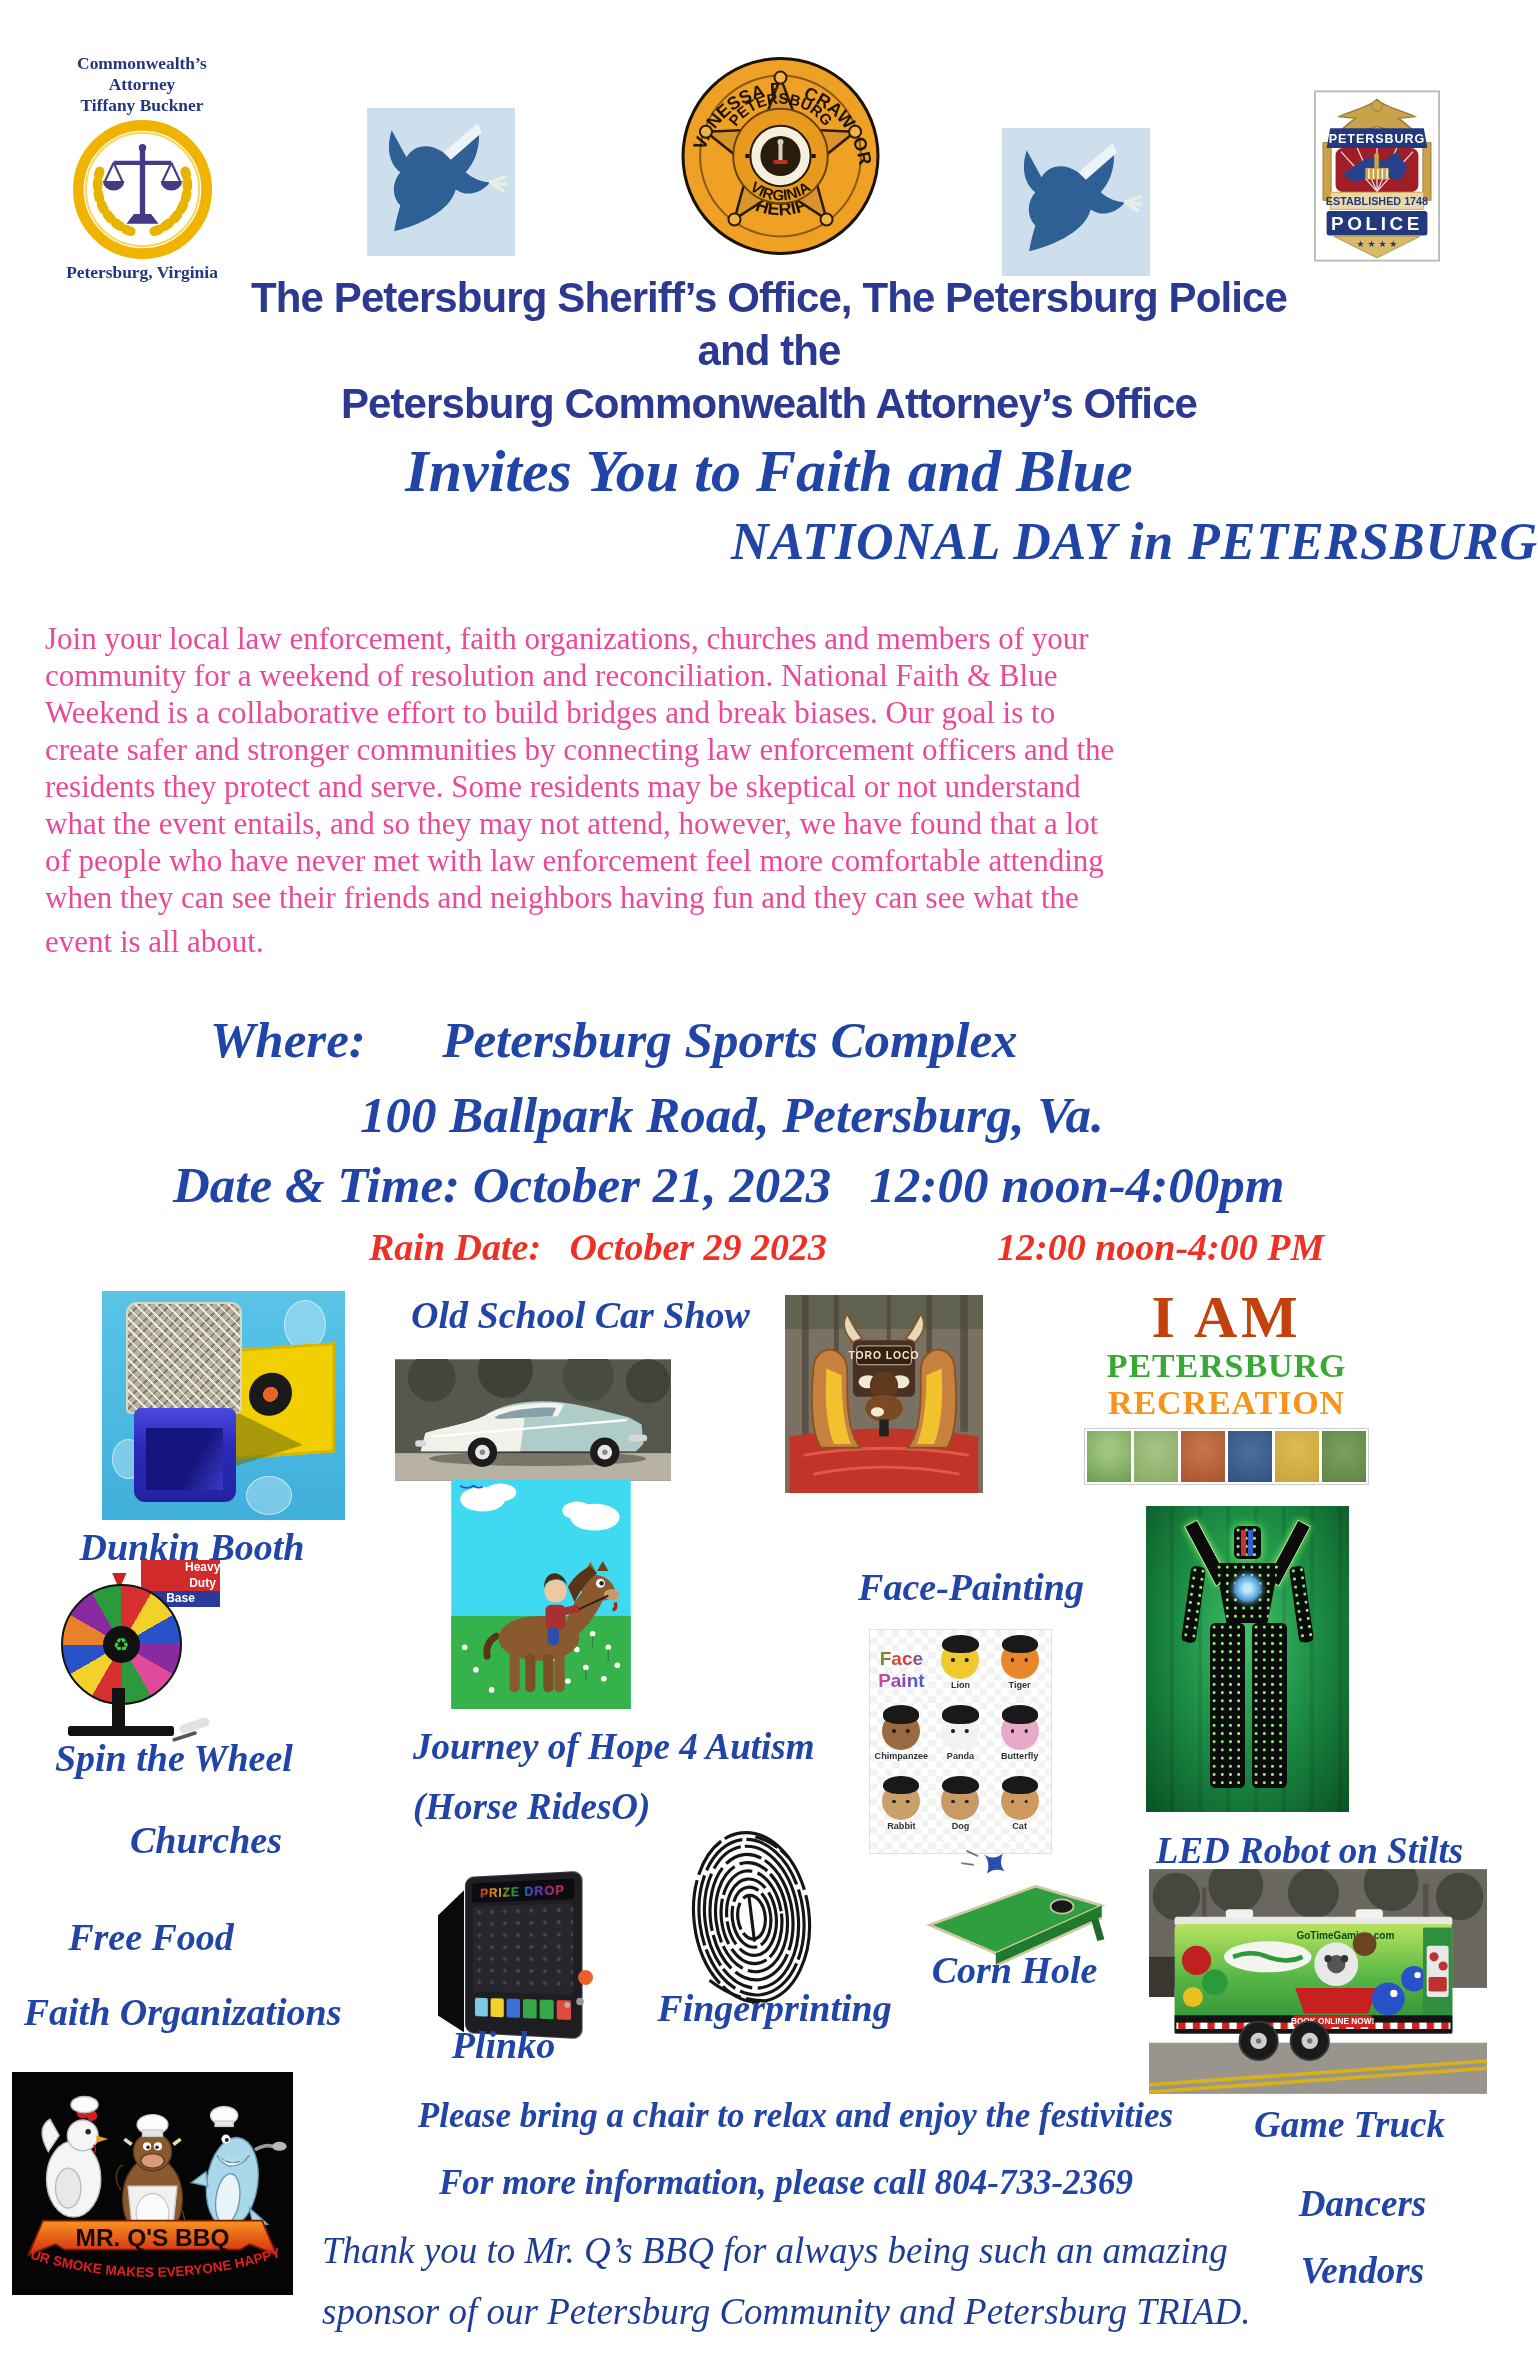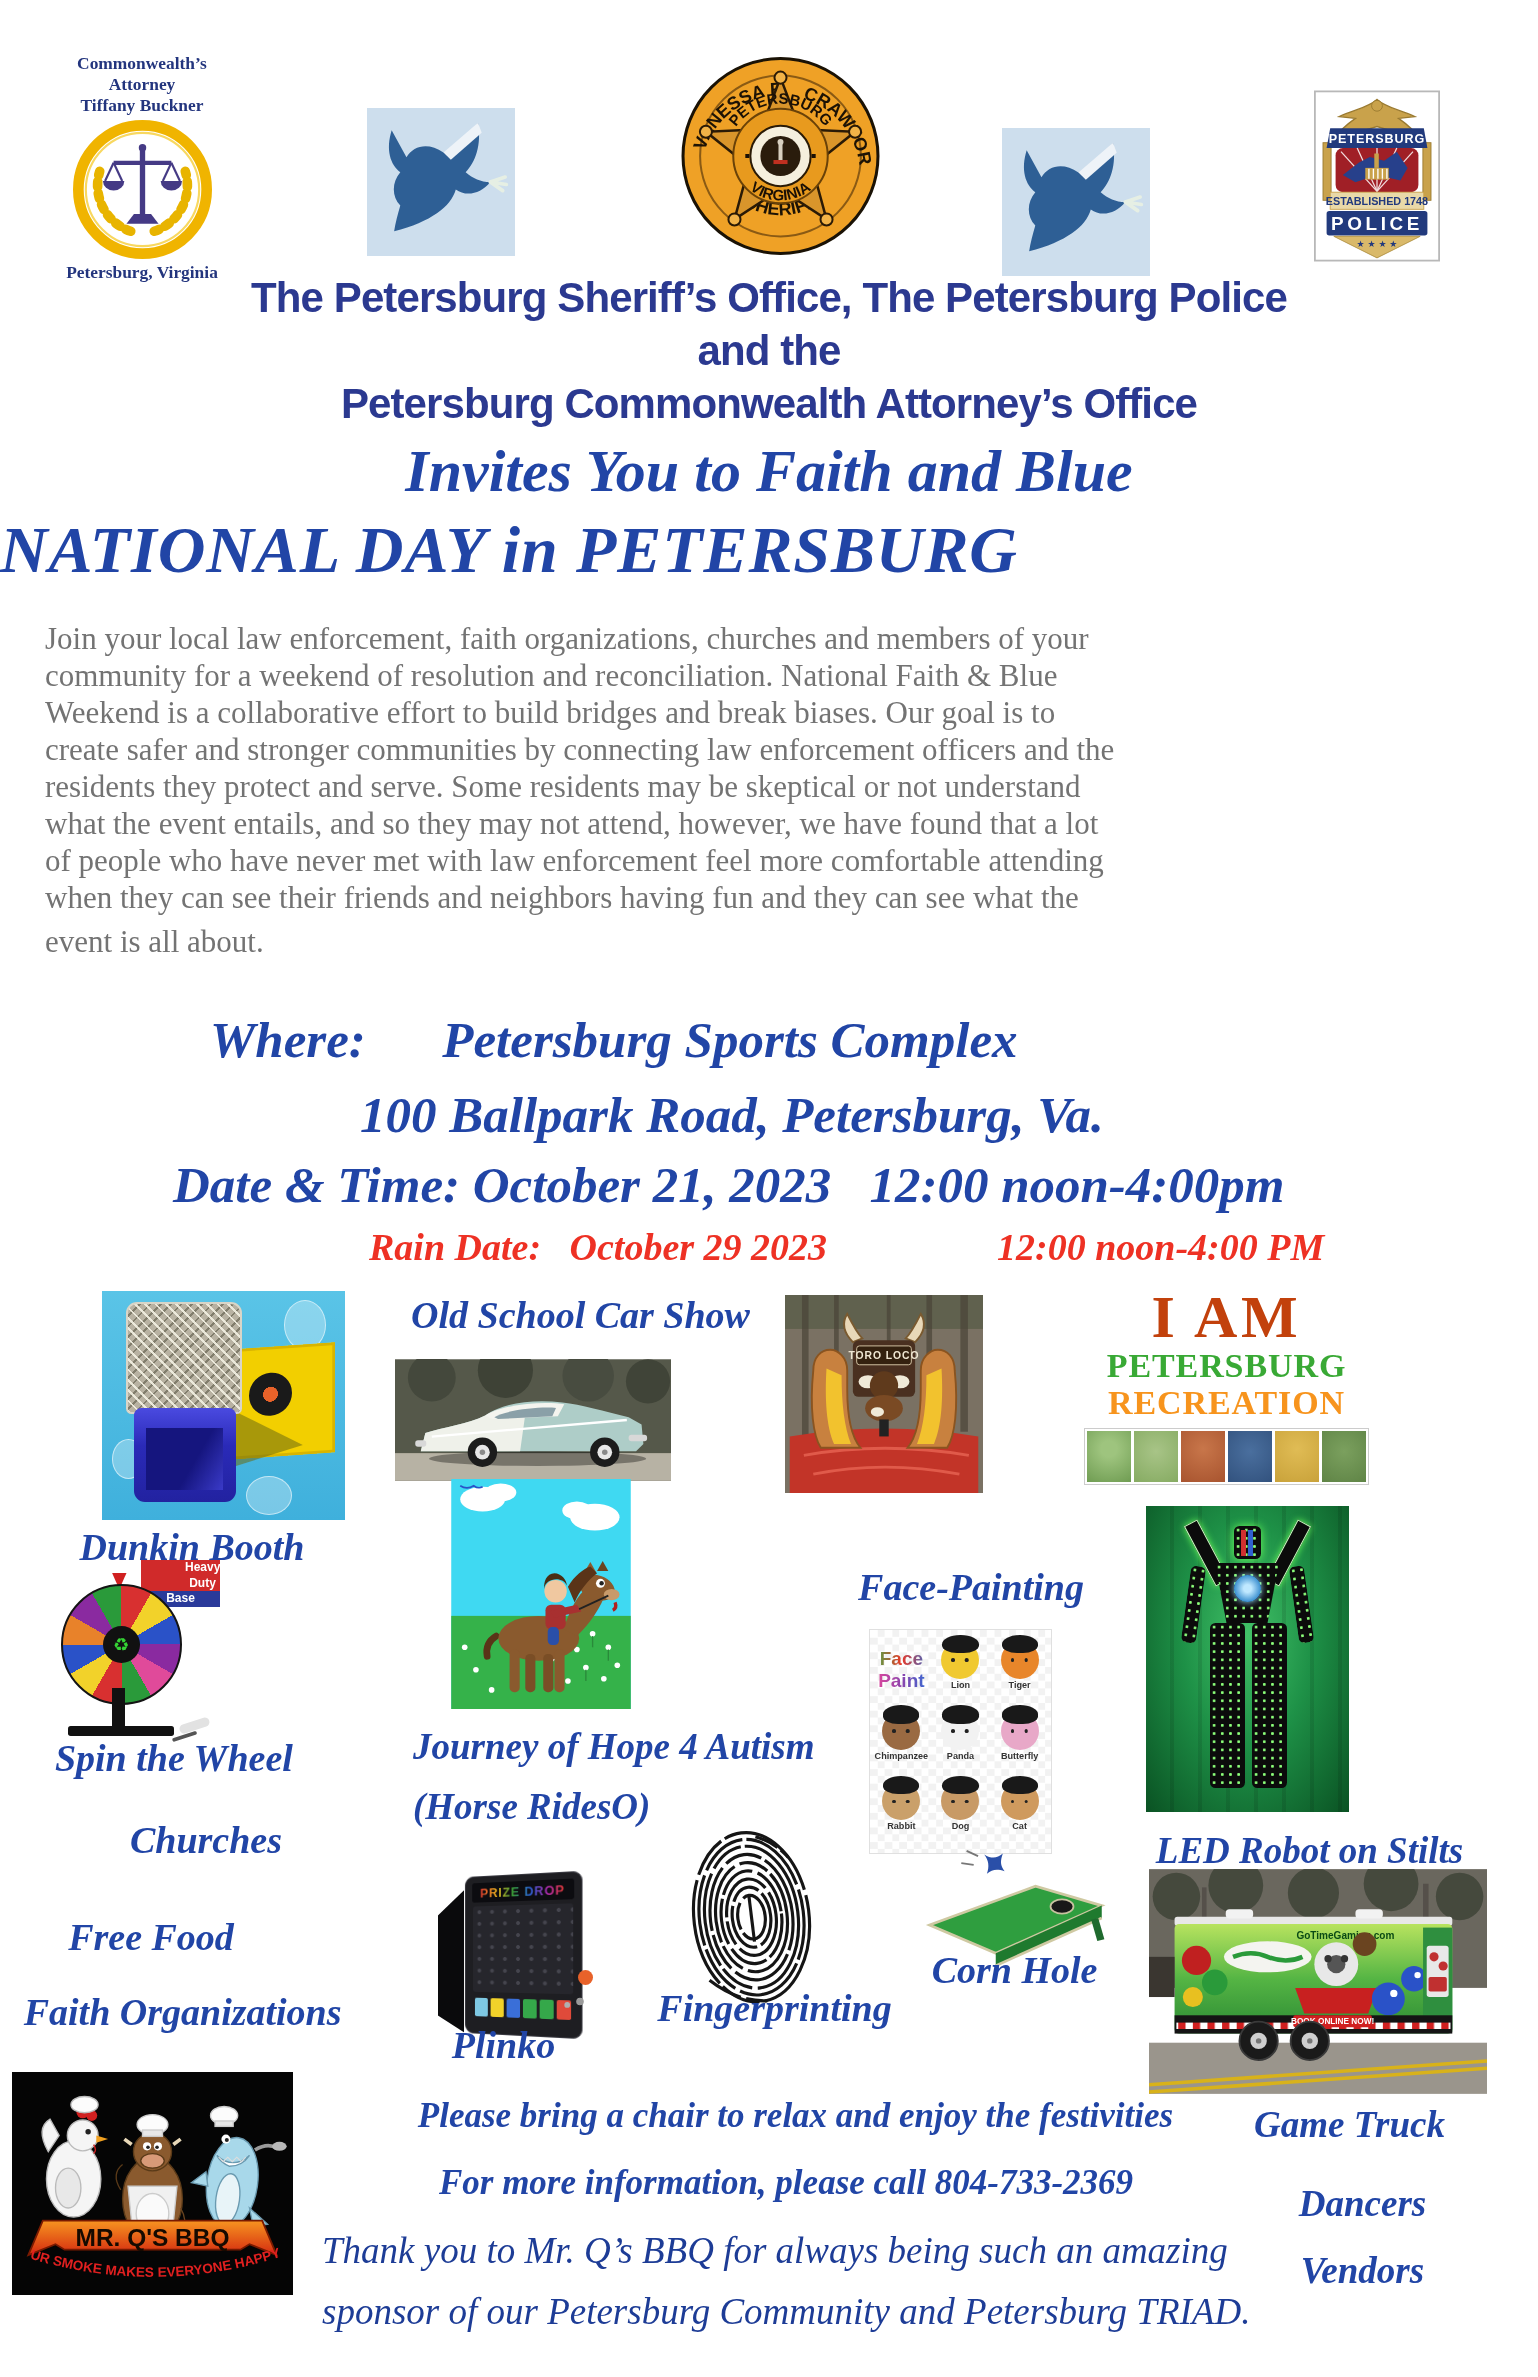--- a/index.html
+++ b/index.html
@@ -7,22 +7,22 @@
          font-family:"Liberation Sans",sans-serif;}
   .abs{position:absolute;}
 
   
   .seal-title{font-family:"Liberation Serif",serif;font-weight:bold;color:#23357e;
               font-size:17.4px;line-height:21px;text-align:center;}
   .heading{width:100%;text-align:center;color:#2b3990;font-weight:bold;
            font-size:42px;line-height:53px;letter-spacing:-0.9px;}
   .script{font-family:"Liberation Serif",serif;font-style:italic;font-weight:bold;color:#2145a6;}
   .invite1{width:100%;text-align:center;font-size:60px;}
-  .invite2{width:100%;text-align:left;font-size:66px;letter-spacing:0.9px;}
-  .para{color:#737373;font-family:"Liberation Serif",serif;font-size:31px;line-height:37px;}
+  .invite2{width:100%;text-align:right;font-size:52px;letter-spacing:0.9px;}
+  .para{color:#ec4899;font-family:"Liberation Serif",serif;font-size:31px;line-height:37px;}
   .detail{font-size:51px;white-space:pre;}
   .rain{color:#ee3124;font-size:38px;white-space:pre;}
   .caption{font-size:38px;text-align:center;}
   .footnote{font-size:33px;text-align:center;}
   .thanks{color:#1d3c96;font-family:"Liberation Serif",serif;font-style:italic;
           font-size:37px;}
 
   
   .dunk{background:linear-gradient(180deg,#5ac4e7,#3fb0dc);overflow:hidden;}
   .dk-drop{position:absolute;border-radius:50%;background:rgba(255,255,255,.30);

